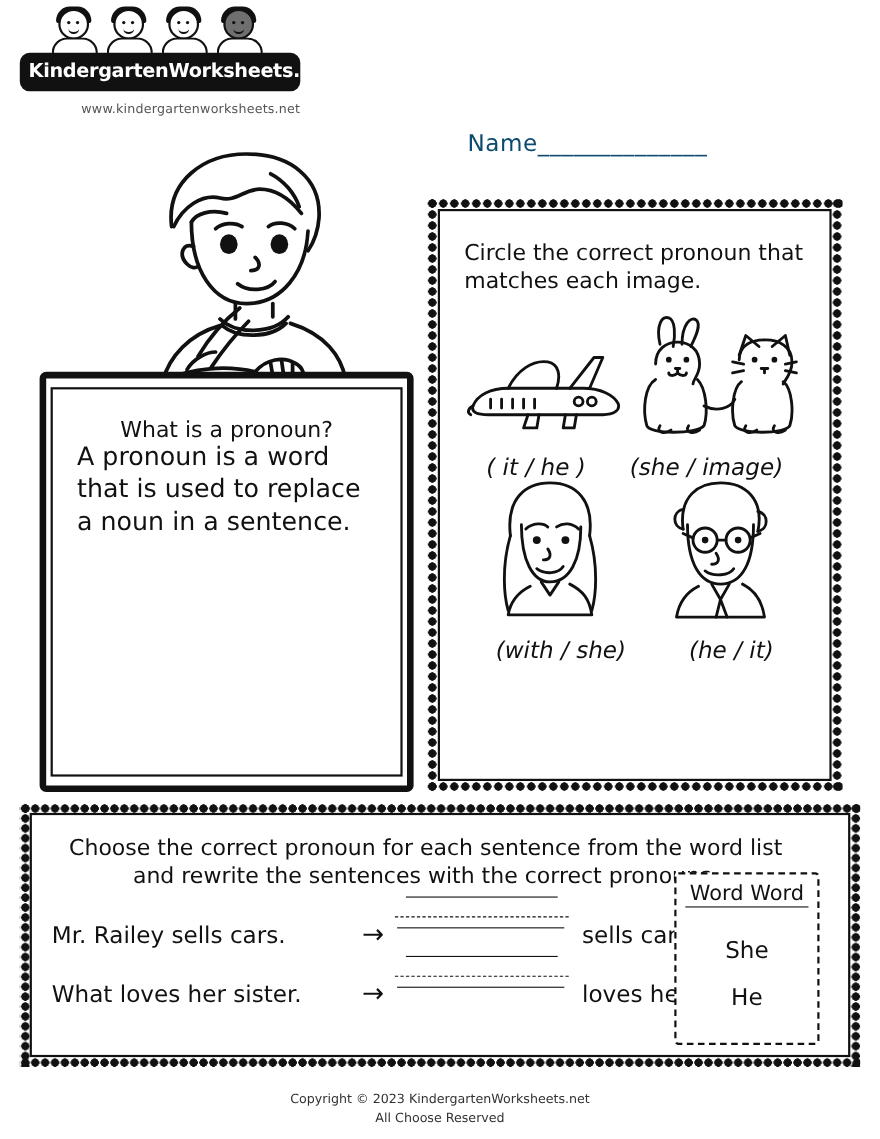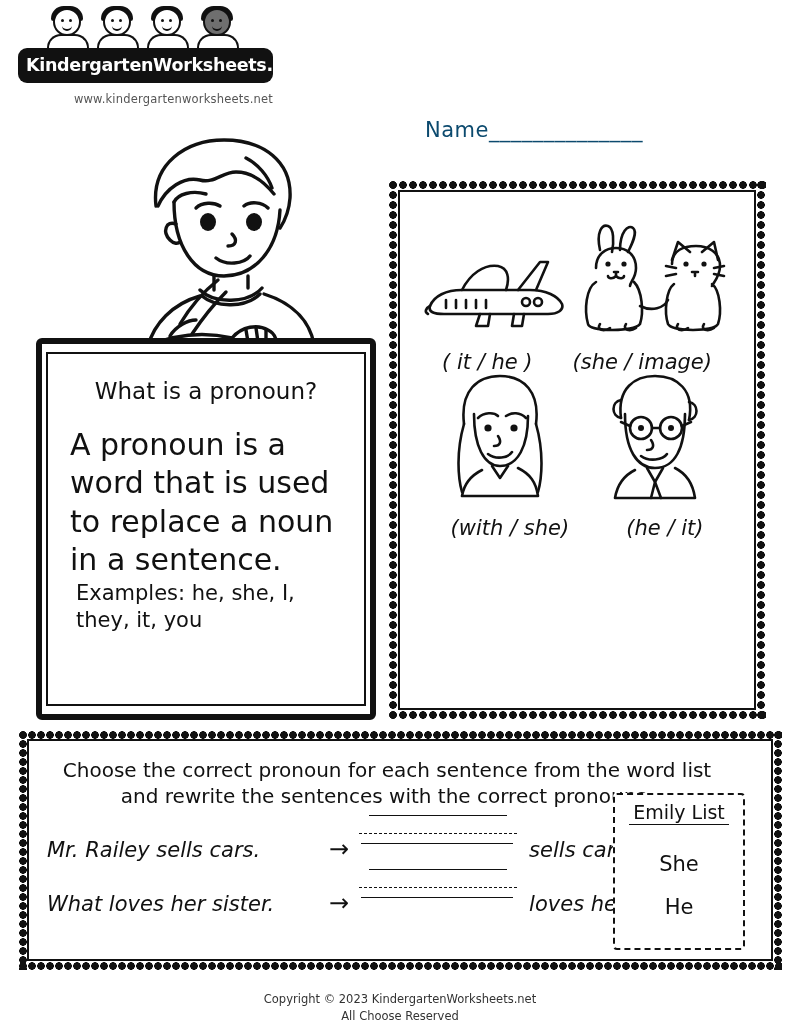--- a/index.html
+++ b/index.html
@@ -138,26 +138,26 @@
   }
   #definition-inner {
     border: 2px solid #111;
     width: 100%;
     height: 100%;
     box-sizing: border-box;
     padding: 24px 22px;
   }
   #def-question {
     text-align: center;
+    font-size: 20px;
+  }
+  #def-body {
     font-size: 23px;
-    margin-bottom: 22px;
-  }
-  #def-body {
-    font-size: 30px;
     line-height: 1.28;
+    margin-bottom: 26px;
   }
   #def-examples {
     font-size: 21px;
     line-height: 1.3;
     padding-left: 6px;
   }
 
   
   #circle-activity {
     position: absolute;
@@ -222,21 +222,20 @@
     line-height: 1.3;
     text-align: center;
     margin: 0 30px 16px 4px;
   }
   .sentence-line {
     display: flex;
     align-items: baseline;
     font-size: 21px;
     margin-top: 18px;
     white-space: nowrap;
-    font-style: italic;
   }
   .sentence-line .prompt { width: 282px; }
   .arrow { font-size: 24px; padding: 0 10px 0 0; }
   .blank-stack {
     position: relative;
     width: 160px;
     height: 30px;
   }
   .blank-top {
     position: absolute;
@@ -377,31 +376,31 @@
     <path d="M170 202 L170 214"></path>
 
     <path d="M74 208 C80 198 92 192 100 192"></path>
   </svg>
 </div>
 
 <div id="definition-box">
   <div id="definition-inner">
     <div id="def-question">What is a pronoun?</div>
     <div id="def-body">A pronoun is a word that is used to replace a noun in a sentence.</div>
-    <div id="def-examples">Examples: he, she, I, they, it, you</div>
   </div>
 </div>
 
 <div id="circle-activity">
   <div class="stamp-edge" style="left:0;top:0;width:378px;height:10px;"></div>
   <div class="stamp-edge" style="left:0;bottom:0;width:378px;height:10px;"></div>
   <div class="stamp-edge" style="left:0;top:0;width:10px;height:540px;"></div>
   <div class="stamp-edge" style="right:0;top:0;width:10px;height:540px;"></div>
 
   <div id="circle-inner">
+    <div id="circle-instructions">Circle the correct pronoun that matches each image.</div>
 
     <div class="pic-row">
       <div>
         <svg viewBox="0 0 150 100" width="150" height="100" fill="none" stroke="#111" stroke-width="2.6" stroke-linecap="round" stroke-linejoin="round">
           <path d="M8 66 C12 56 24 50 40 50 L108 50 C124 50 136 56 140 64 C142 70 136 74 126 74 L22 74 C12 74 6 72 8 66 Z"></path>
           <path d="M40 50 C48 34 62 24 76 26 C86 28 88 38 84 50"></path>
           <path d="M96 50 L118 22 L126 22 L114 50"></path>
           <path d="M24 60 L24 68 M34 60 L34 68 M44 60 L44 68 M54 60 L54 68 M64 60 L64 68"></path>
           <circle cx="104" cy="62" r="4"></circle>
           <circle cx="116" cy="62" r="4"></circle>
@@ -515,21 +514,21 @@
       <span class="arrow">→</span>
       <span class="blank-stack">
         <span class="blank-top"></span>
         <span class="blank-dashed"></span>
         <span class="blank-bottom"></span>
       </span>
       <span class="tail">loves her sister.</span>
     </div>
 
     <div id="word-list">
-      <div id="word-list-title">Emily List</div>
+      <div id="word-list-title">Word Word</div>
       <div class="word-item">She</div>
       <div class="word-item">He</div>
     </div>
   </div>
 </div>
 
 <div id="footer">
   <div>Copyright © 2023 KindergartenWorksheets.net</div>
   <div>All Choose Reserved</div>
 </div>

